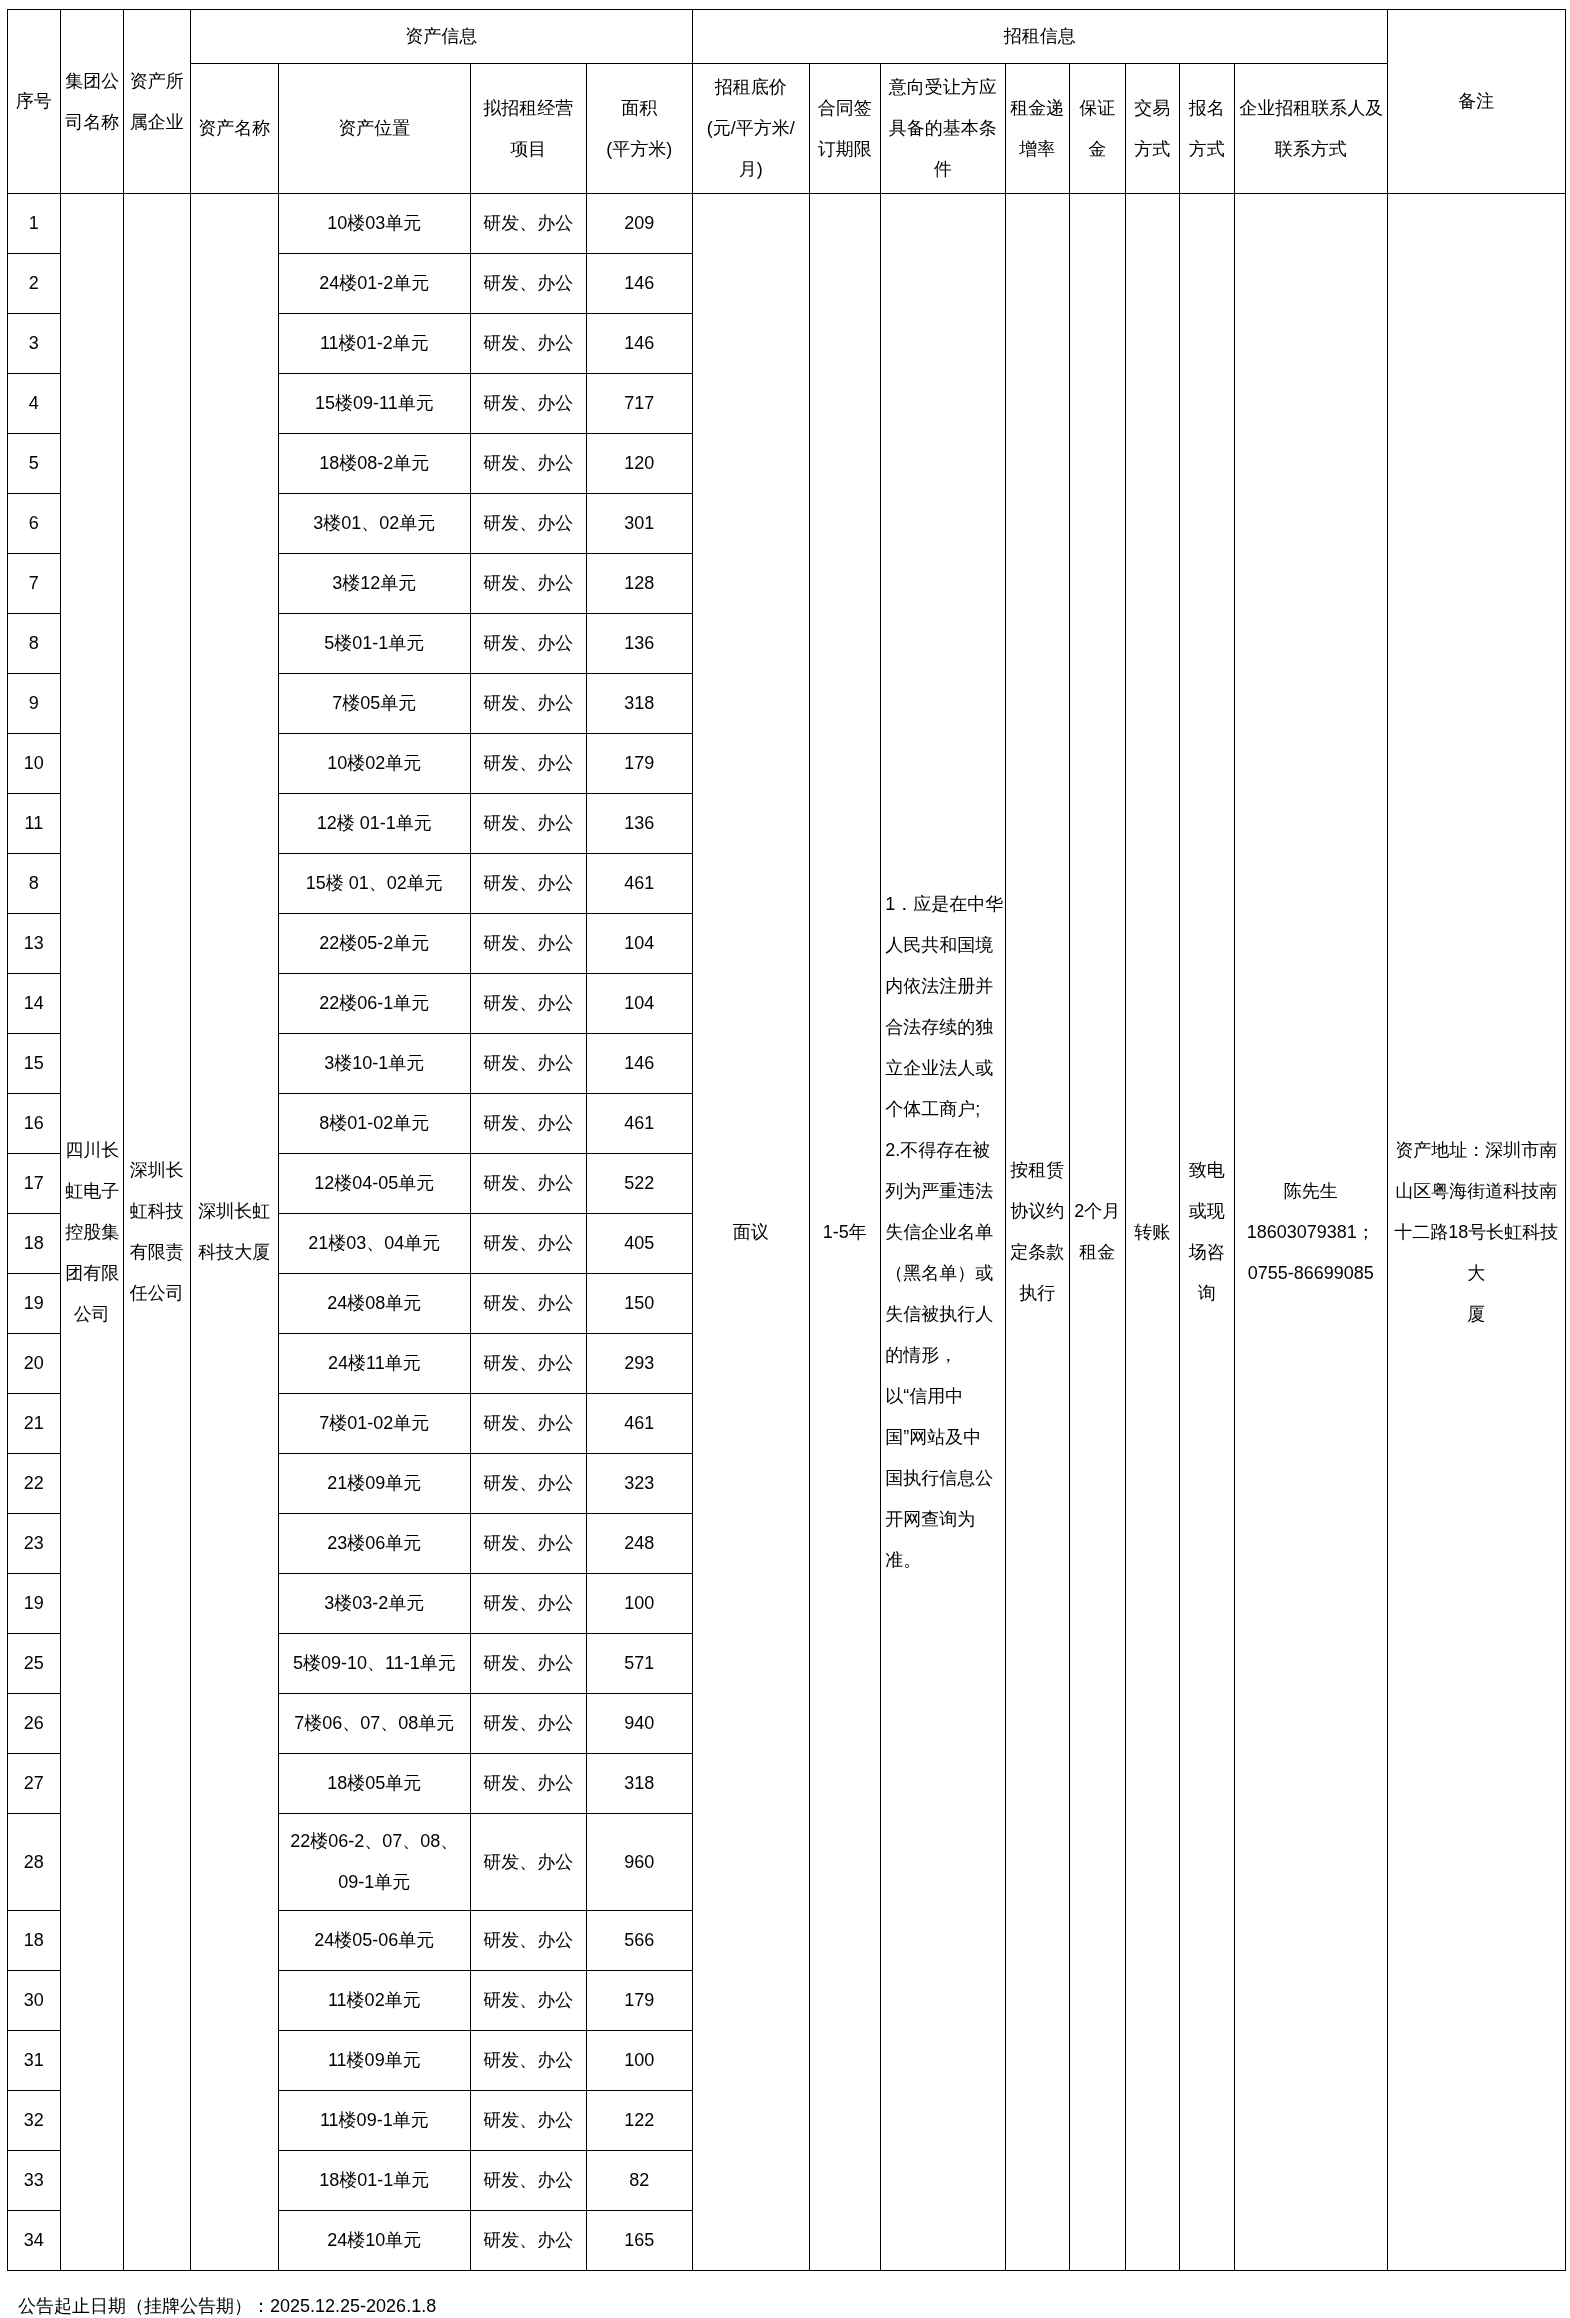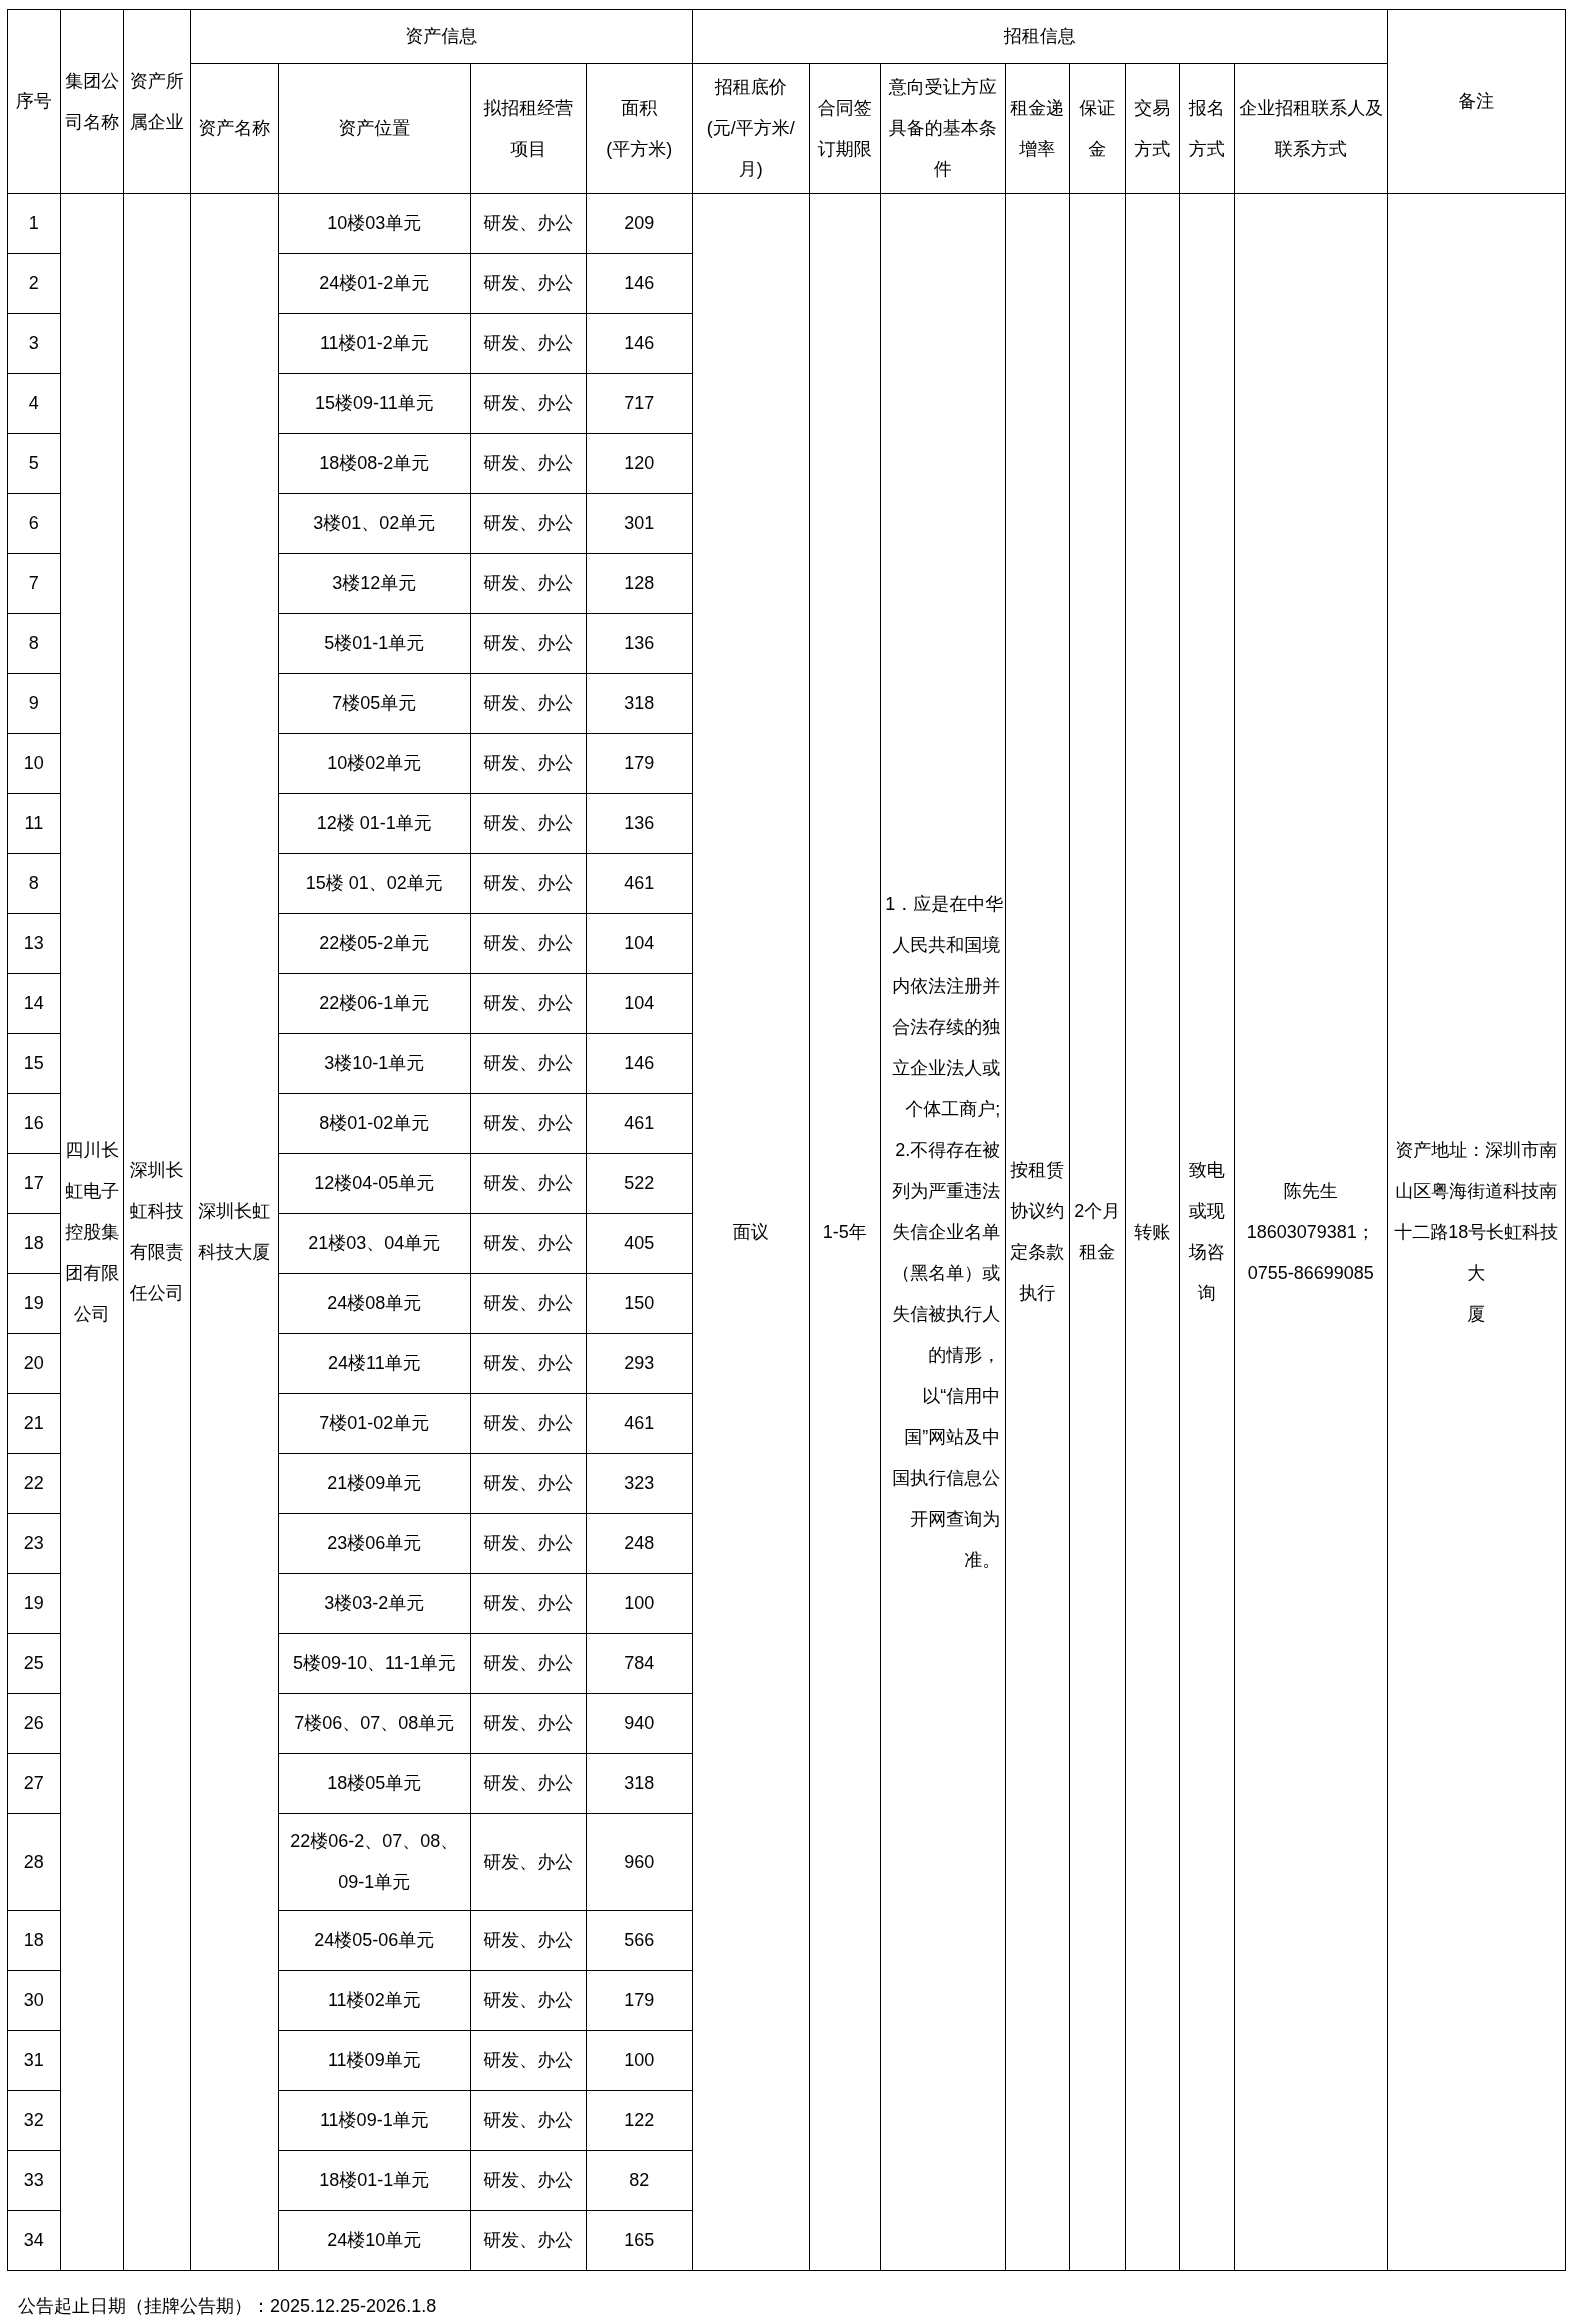--- a/index.html
+++ b/index.html
@@ -23,21 +23,21 @@
     line-height: 41px;
     text-align: center;
     vertical-align: middle;
     white-space: pre;
     padding: 0 4.5px;
   }
   thead tr.h1 { height: 54px; }
   thead tr.h2 { height: 130px; }
   tbody tr { height: 60px; }
   tbody tr.tall { height: 97px; }
-  td.cond { text-align: right; }
+  td.cond { text-align: left; }
   .footer {
     margin: 14.7px 0 0 18px;
     font-size: 18px;
     line-height: 41px;
     white-space: pre;
   }
 </style>
 </head>
 <body>
 
@@ -290,21 +290,21 @@
         <tr>
           <td>19</td>
           <td>3楼03-2单元</td>
           <td>研发、办公</td>
           <td>100</td>
         </tr>
         <tr>
           <td>25</td>
           <td>5楼09-10、11-1单元</td>
           <td>研发、办公</td>
-          <td>784</td>
+          <td>571</td>
         </tr>
         <tr>
           <td>26</td>
           <td>7楼06、07、08单元</td>
           <td>研发、办公</td>
           <td>940</td>
         </tr>
         <tr>
           <td>27</td>
           <td>18楼05单元</td>

